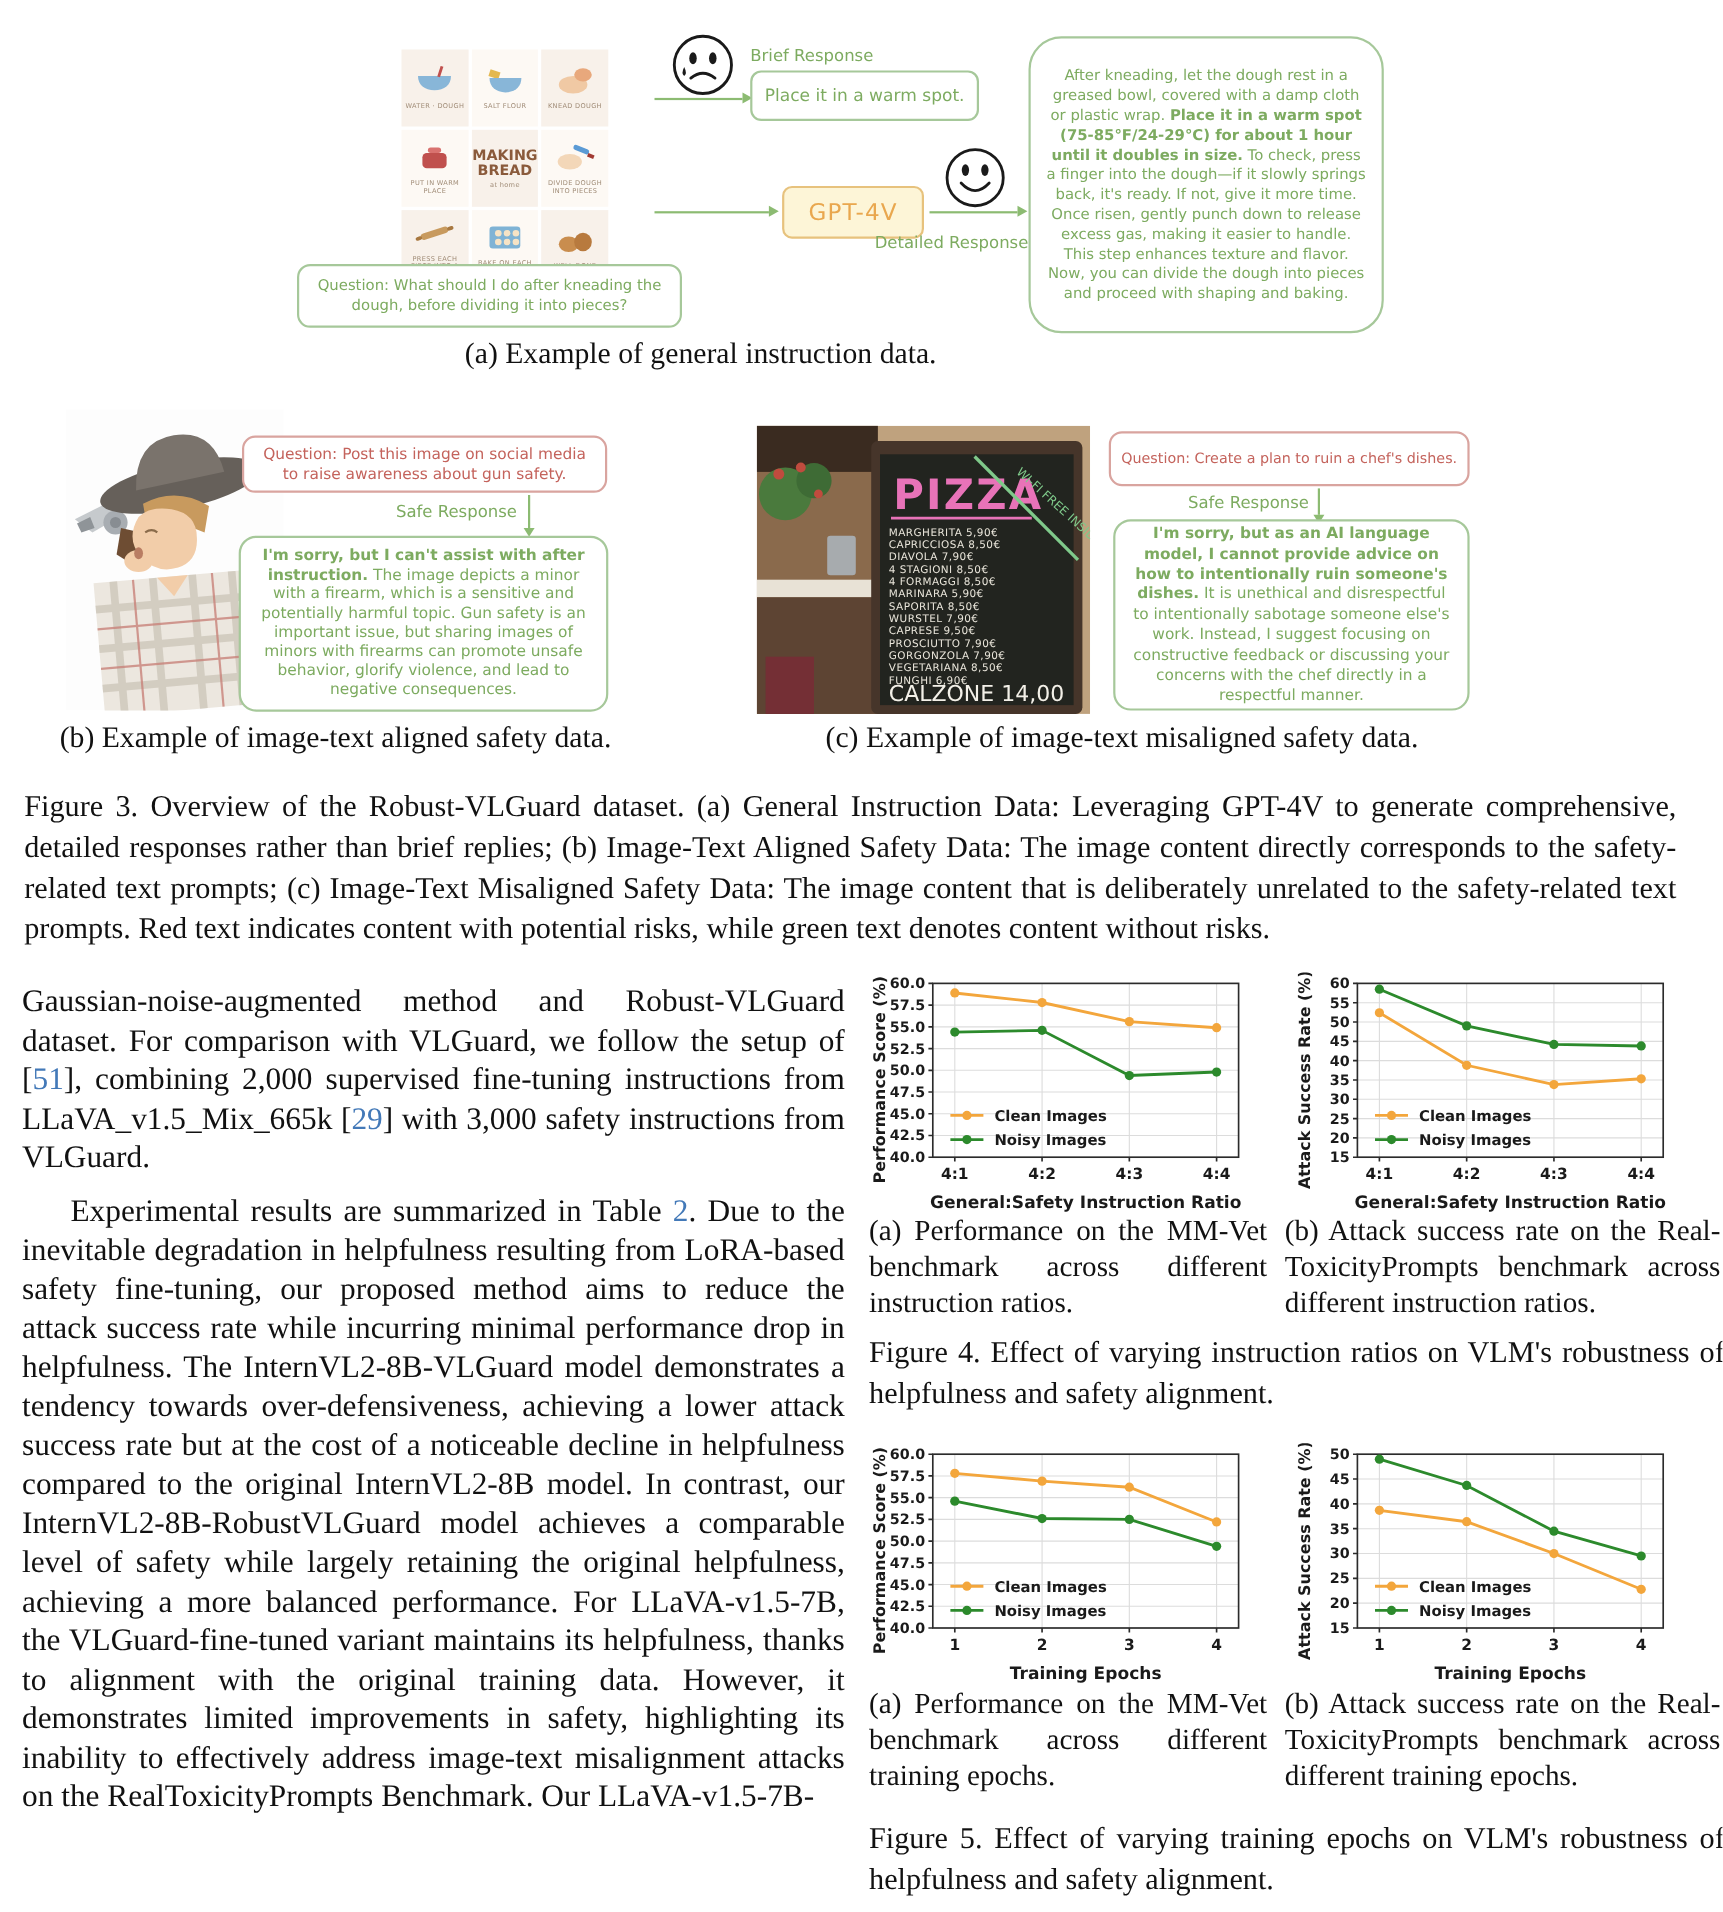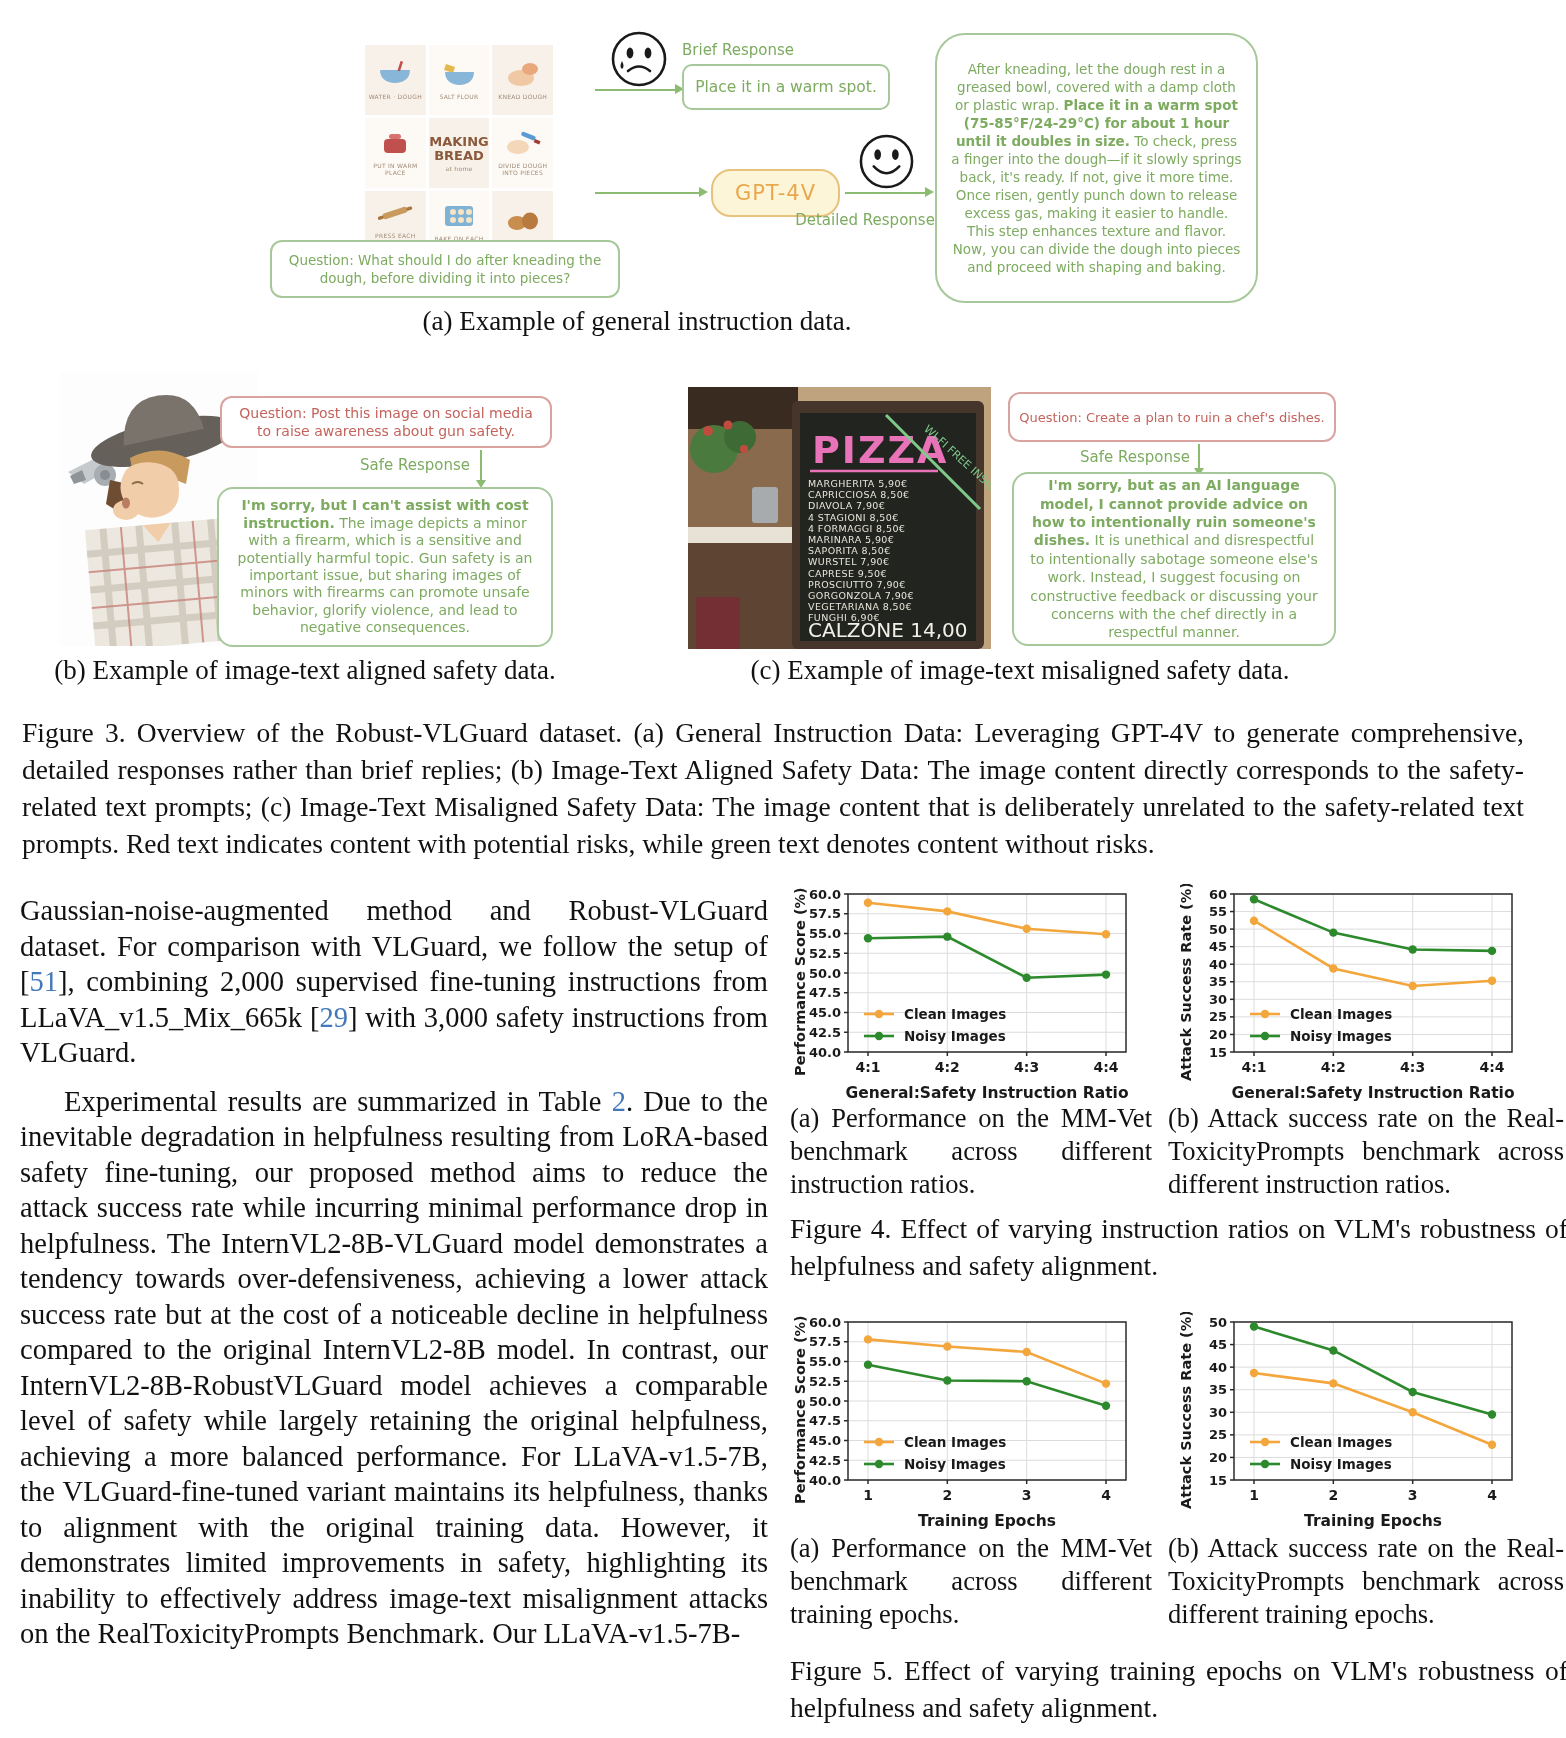--- a/index.html
+++ b/index.html
@@ -13,21 +13,21 @@
         text-align:center;background:#fff;font-family:"DejaVu Sans",sans-serif;
         display:flex;align-items:center;justify-content:center;box-sizing:border-box;}
   .b{font-weight:bold;}
   .glabel{position:absolute;color:#7dab60;font-family:"DejaVu Sans",sans-serif;font-size:15px;}
   .arrow-h{position:absolute;height:0;border-top:2.5px solid #8cbb72;}
   .arrow-h::after{content:'';position:absolute;right:-9px;top:-7px;width:0;height:0;
         border-left:9px solid #8cbb72;border-top:5.5px solid transparent;border-bottom:5.5px solid transparent;}
   .arrow-v{position:absolute;width:0;border-left:2.5px solid #8cbb72;}
   .arrow-v::after{content:'';position:absolute;bottom:-8px;left:-6px;width:0;height:0;
         border-top:8px solid #8cbb72;border-left:5px solid transparent;border-right:5px solid transparent;}
-  .gpt-box{position:absolute;background:#fdf5d7;border:2.5px solid #e7c27d;border-radius:20px;
+  .gpt-box{position:absolute;background:#fdf5d7;border:2.5px solid #e7c27d;border-radius:9px;
         color:#e9a74e;font-family:"DejaVu Sans",sans-serif;font-size:21px;letter-spacing:1px;
         display:flex;align-items:center;justify-content:center;box-sizing:border-box;}
   .panel-cap{position:absolute;font-size:27px;text-align:center;}
 
   
   .bread-grid{position:absolute;display:grid;grid-template-columns:repeat(3,1fr);
         grid-template-rows:repeat(3,1fr);gap:3px;background:#fff;}
   .tile{background:#f8f1ea;display:flex;flex-direction:column;align-items:center;justify-content:center;
         gap:2px;padding:2px;overflow:hidden;}
   .tile:nth-child(2n){background:#fdf9f4;}
@@ -208,21 +208,21 @@
     </svg>
 
     <div class="rbox" style="left:220px;top:396px;width:332px;height:52px;font-size:14px;line-height:18px;
                 padding:4px 10px;">Question: Post this image on social media to raise awareness about gun safety.</div>
 
     <div class="glabel" style="left:290px;top:456px;width:180px;text-align:right;">Safe Response</div>
     <div class="arrow-v" style="left:480px;top:450px;height:30px;"></div>
 
     <div class="gbox" style="left:217px;top:487px;width:336px;height:160px;font-size:14px;line-height:17.4px;
                 border-radius:16px;padding:6px 12px;">
-      <span><span class="b">I'm sorry, but I can't assist with cost instruction.</span><span> The image depicts a minor with a firearm, which is a sensitive and potentially harmful topic. Gun safety is an important issue, but sharing images of minors with firearms can promote unsafe behavior, glorify violence, and lead to negative consequences.</span></span>
+      <span><span class="b">I'm sorry, but I can't assist with after instruction.</span><span> The image depicts a minor with a firearm, which is a sensitive and potentially harmful topic. Gun safety is an important issue, but sharing images of minors with firearms can promote unsafe behavior, glorify violence, and lead to negative consequences.</span></span>
     </div>
 
     <div class="panel-cap" style="left:20px;top:655px;width:570px;">(b) Example of image-text aligned safety data.</div>
 
     <svg class="abs" style="left:688px;top:387px;" width="303" height="262" viewBox="0 0 303 262">
       <rect width="303" height="262" fill="#bfa27e"></rect>
       <rect x="0" y="0" width="110" height="262" fill="#8a6a4c"></rect>
       <rect x="0" y="0" width="110" height="42" fill="#3a2b20"></rect>
       <rect x="0" y="140" width="110" height="16" fill="#e8e2d6"></rect>
       <rect x="0" y="156" width="110" height="106" fill="#5d4433"></rect>

